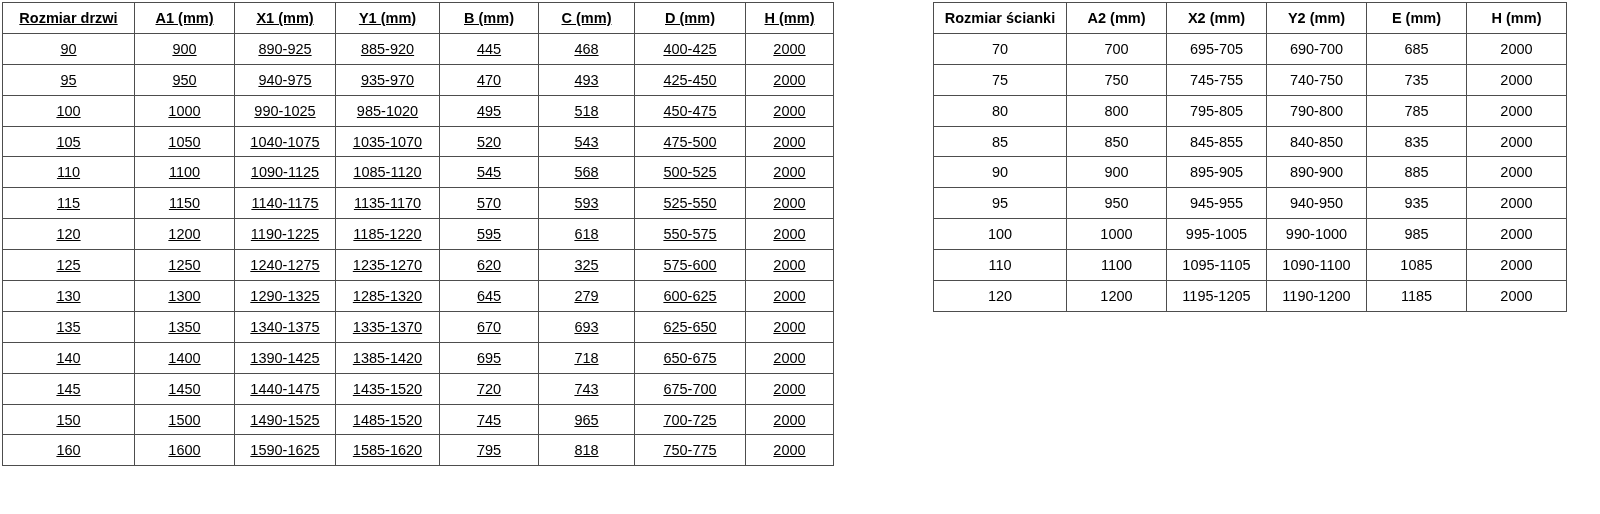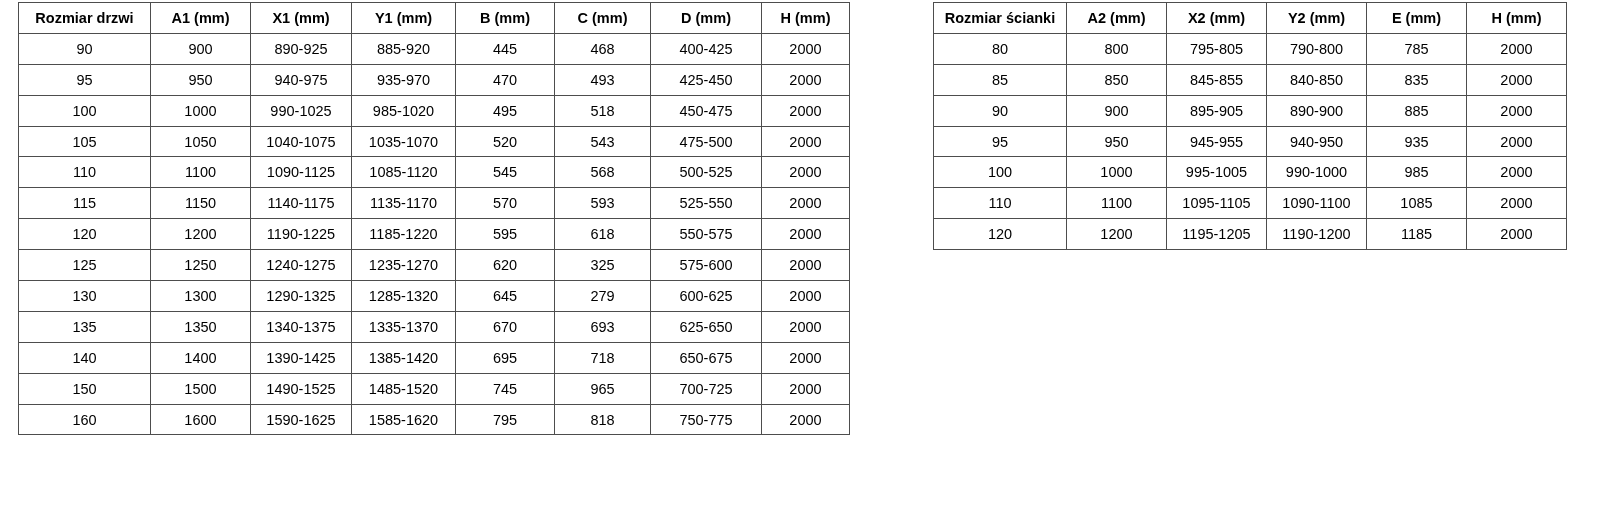--- a/index.html
+++ b/index.html
@@ -16,21 +16,21 @@
     background: #ffffff;
     overflow: hidden;
   }
   table.spec-table {
     position: absolute;
     top: 2px;
     border-collapse: collapse;
     table-layout: fixed;
     background: #ffffff;
   }
-  table.door-table { left: 18px; }
+  table.door-table { left: 2px; text-decoration: underline; }
   table.wall-table { left: 933px; padding-left: 36px; }
   .spec-table th,
   .spec-table td {
     border: 1px solid #4d4d4d;
     text-align: center;
     vertical-align: middle;
     padding: 0 2px;
     height: 30.9px;
     font-size: 14.5px;
     color: #000000;
@@ -172,20 +172,30 @@
           <td>140</td>
           <td>1400</td>
           <td>1390-1425</td>
           <td>1385-1420</td>
           <td>695</td>
           <td>718</td>
           <td>650-675</td>
           <td>2000</td>
         </tr>
         <tr>
+          <td>145</td>
+          <td>1450</td>
+          <td>1440-1475</td>
+          <td>1435-1520</td>
+          <td>720</td>
+          <td>743</td>
+          <td>675-700</td>
+          <td>2000</td>
+        </tr>
+        <tr>
           <td>150</td>
           <td>1500</td>
           <td>1490-1525</td>
           <td>1485-1520</td>
           <td>745</td>
           <td>965</td>
           <td>700-725</td>
           <td>2000</td>
         </tr>
         <tr>
@@ -215,20 +225,36 @@
           <th>Rozmiar ścianki</th>
           <th>A2 (mm)</th>
           <th>X2 (mm)</th>
           <th>Y2 (mm)</th>
           <th>E (mm)</th>
           <th>H (mm)</th>
         </tr>
       </thead>
       <tbody>
         <tr>
+          <td>70</td>
+          <td>700</td>
+          <td>695-705</td>
+          <td>690-700</td>
+          <td>685</td>
+          <td>2000</td>
+        </tr>
+        <tr>
+          <td>75</td>
+          <td>750</td>
+          <td>745-755</td>
+          <td>740-750</td>
+          <td>735</td>
+          <td>2000</td>
+        </tr>
+        <tr>
           <td>80</td>
           <td>800</td>
           <td>795-805</td>
           <td>790-800</td>
           <td>785</td>
           <td>2000</td>
         </tr>
         <tr>
           <td>85</td>
           <td>850</td>

